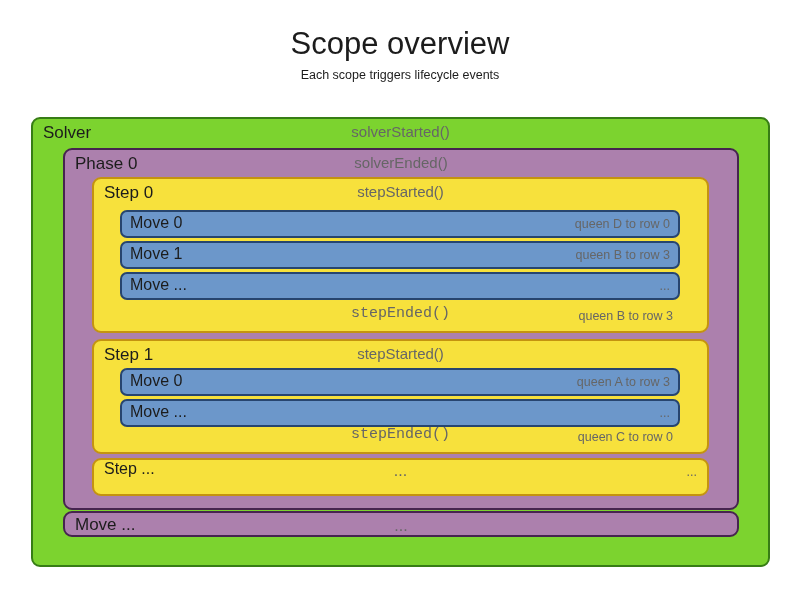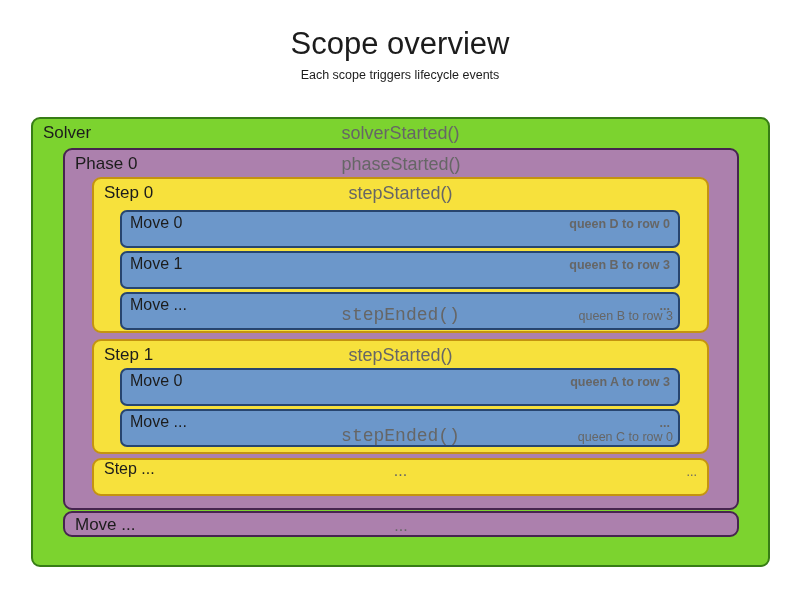--- a/index.html
+++ b/index.html
@@ -17,26 +17,26 @@
   .phase-dots{left:30px;top:392px;width:676px;height:26px;
           background:var(--phase-fill);border:2px solid var(--phase-border);}
   .step0{left:27px;top:27px;width:617px;height:156px;
          background:var(--step-fill);border:2px solid var(--step-border);}
   .step1{left:27px;top:189px;width:617px;height:115px;
          background:var(--step-fill);border:2px solid var(--step-border);}
   .step-dots{left:27px;top:308px;width:617px;height:38px;
          background:var(--step-fill);border:2px solid var(--step-border);}
   .moves{position:absolute;left:26px;width:560px;}
   .step0 .moves{top:31px;} .step1 .moves{top:27px;}
-  .move{position:relative;box-sizing:border-box;height:38px;margin-bottom:3px;
+  .move{position:relative;box-sizing:border-box;height:28px;margin-bottom:3px;
         background:var(--move-fill);border:2px solid var(--move-border);border-radius:7px;}
   .lbl{position:absolute;left:10px;top:4px;font-size:17px;color:var(--label-text);white-space:nowrap;}
   .move .lbl{left:8px;top:2px;font-size:16px;}
-  .move .note{position:absolute;right:8px;top:5px;font-size:12.5px;color:var(--event-text);font-weight:bold;}
-  .evt{position:absolute;left:0;width:100%;text-align:center;font-size:18px;
+  .move .note{position:absolute;right:8px;top:5px;font-size:12.5px;color:var(--event-text);}
+  .evt{position:absolute;left:0;width:100%;text-align:center;font-size:15px;
        color:var(--event-text);white-space:nowrap;}
   .evt-start{top:4px;}
   .solver>.evt-end{bottom:8px;} .phase0>.evt-end{bottom:6px;}
   .ended-row{position:absolute;left:0;bottom:0;width:100%;height:31px;}
   .ended-row .evt{top:5px;font-family:Liberation Mono, monospace;}
   .ended-row .note{position:absolute;right:34px;top:9px;font-size:12.5px;color:var(--event-text);}
   .dots-center{position:absolute;left:0;width:100%;text-align:center;top:2px;
                font-size:16px;color:var(--event-text);}
   .dots-right{position:absolute;right:10px;top:5px;font-size:12.5px;color:var(--event-text);}
   .phase-dots .lbl{top:2px;} .phase-dots .dots-center{top:4px;}
@@ -48,21 +48,21 @@
 <div id="canvas">
   <div class="title">Scope overview</div>
   <div class="subtitle">Each scope triggers lifecycle events</div>
 
   <div class="box solver">
     <div class="lbl">Solver</div>
     <div class="evt evt-start">solverStarted()</div>
 
     <div class="box phase0">
       <div class="lbl">Phase 0</div>
-      <div class="evt evt-start">phaseStarted()</div>
+      <div class="evt evt-start">solverEnded()</div>
 
       <div class="box step0">
         <div class="lbl">Step 0</div>
         <div class="evt evt-start">stepStarted()</div>
         <div class="moves">
           <div class="move">
             <div class="lbl">Move 0</div>
             <div class="note">queen D to row 0</div>
           </div>
           <div class="move">

